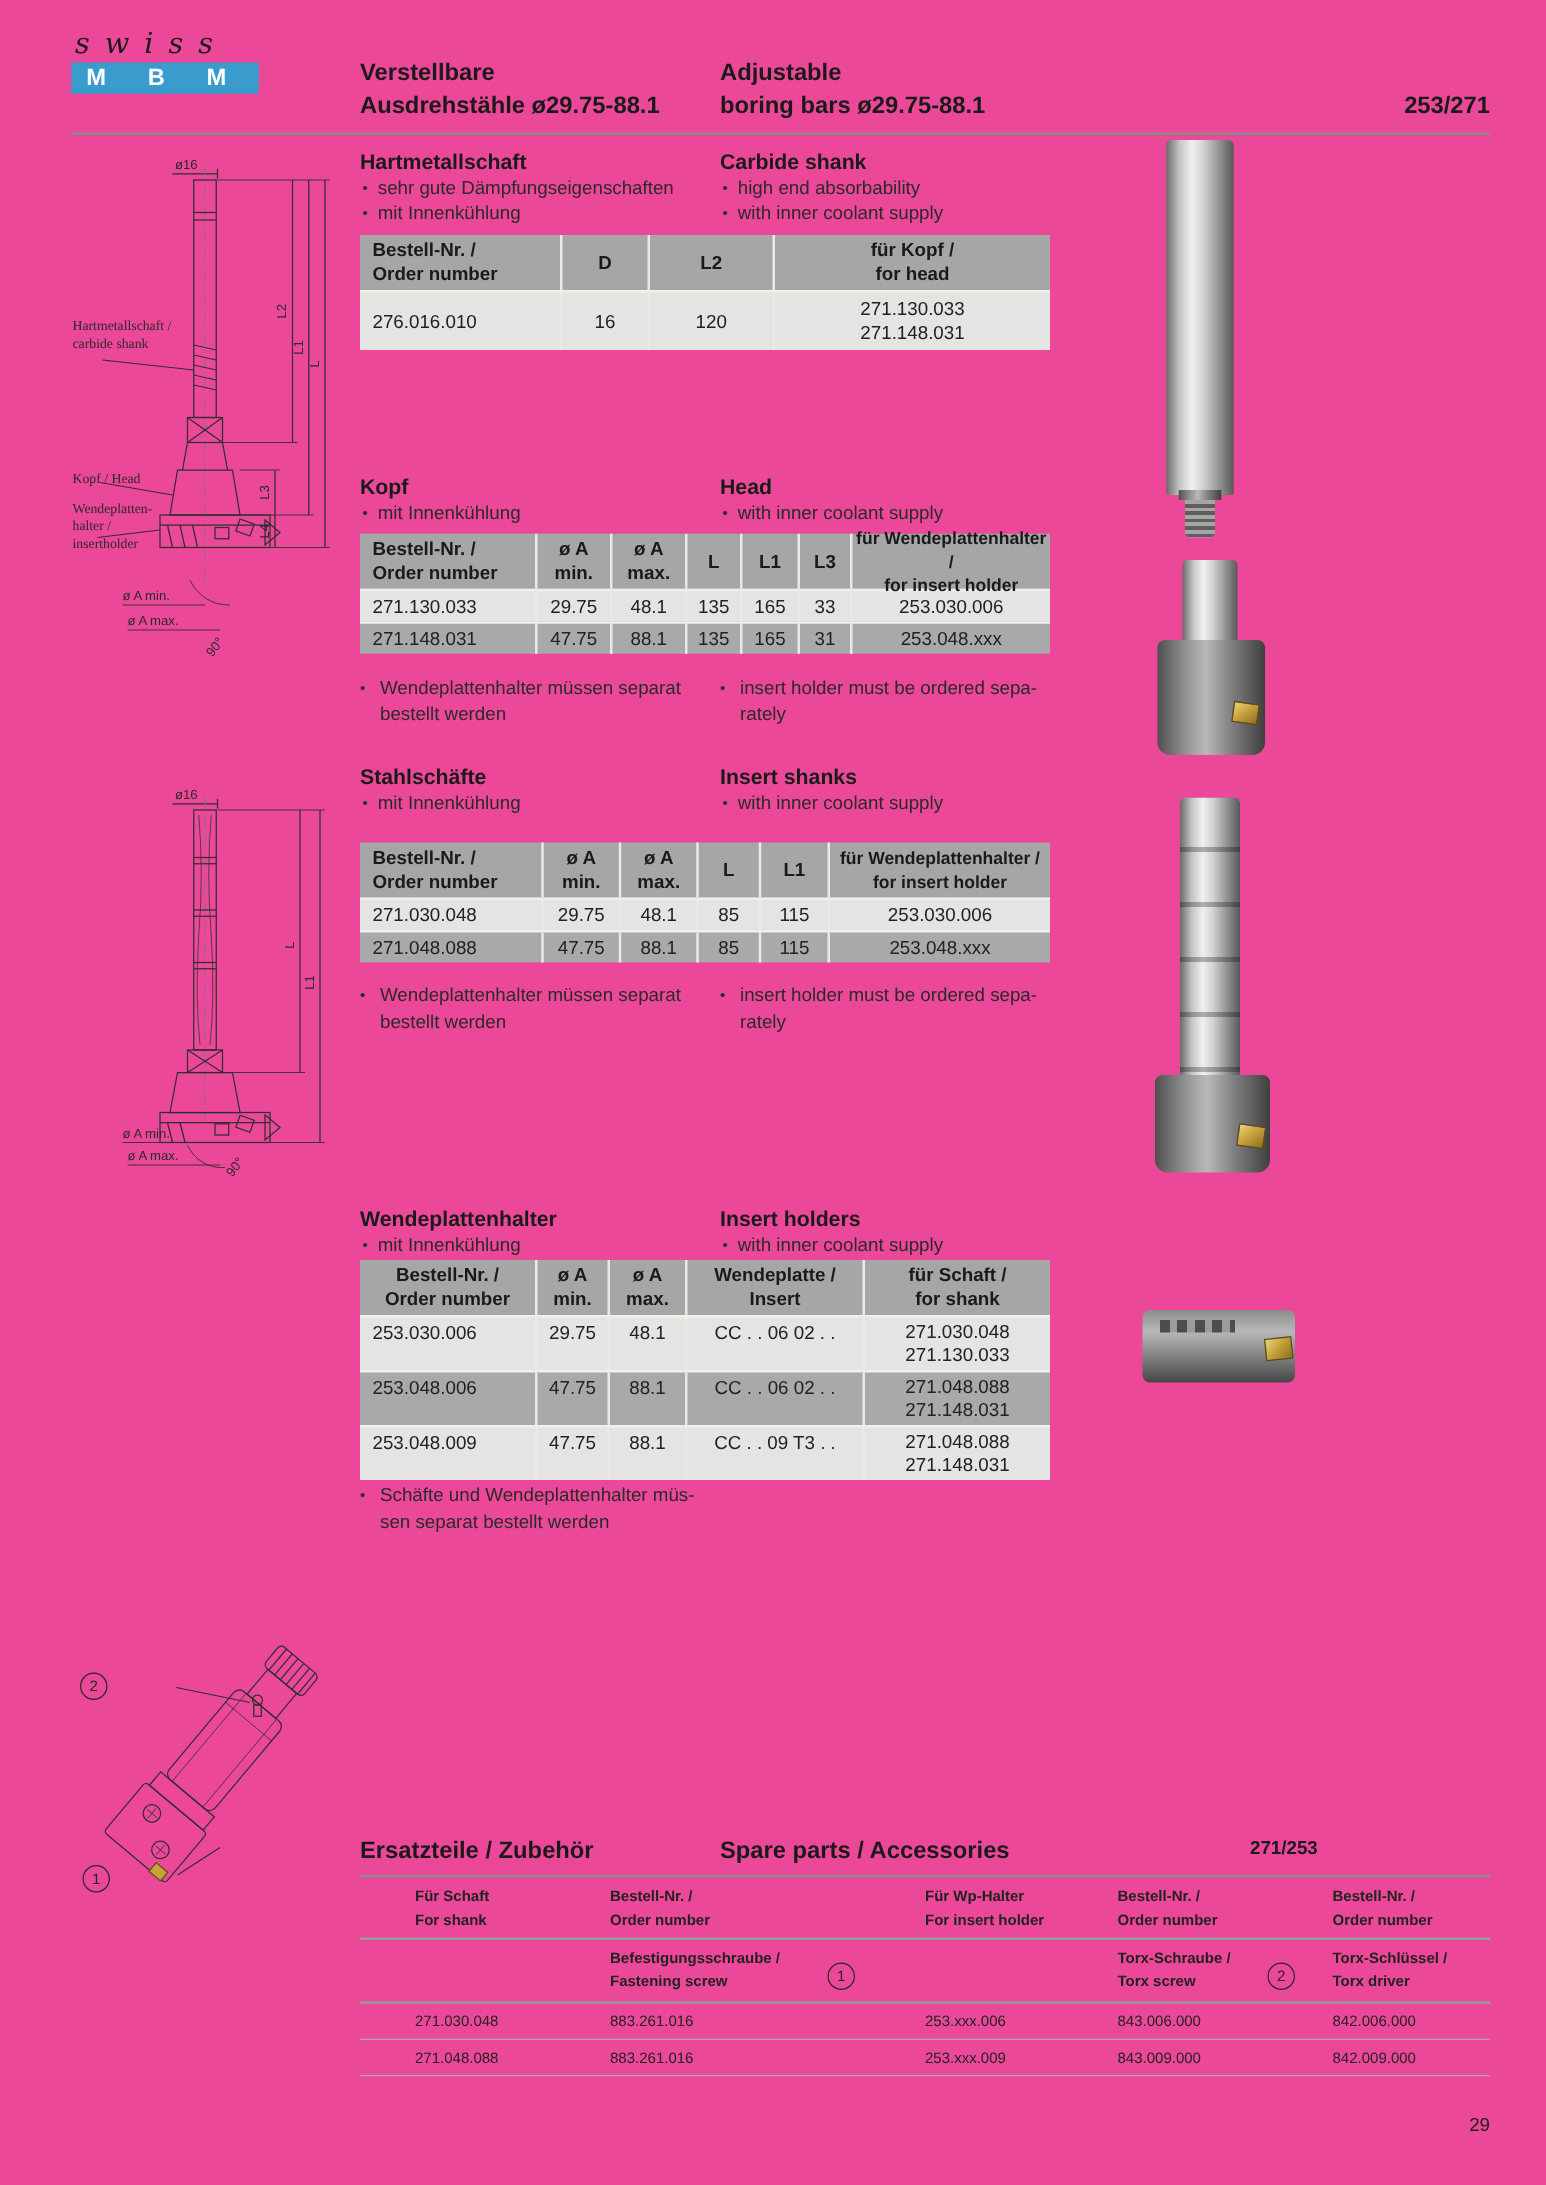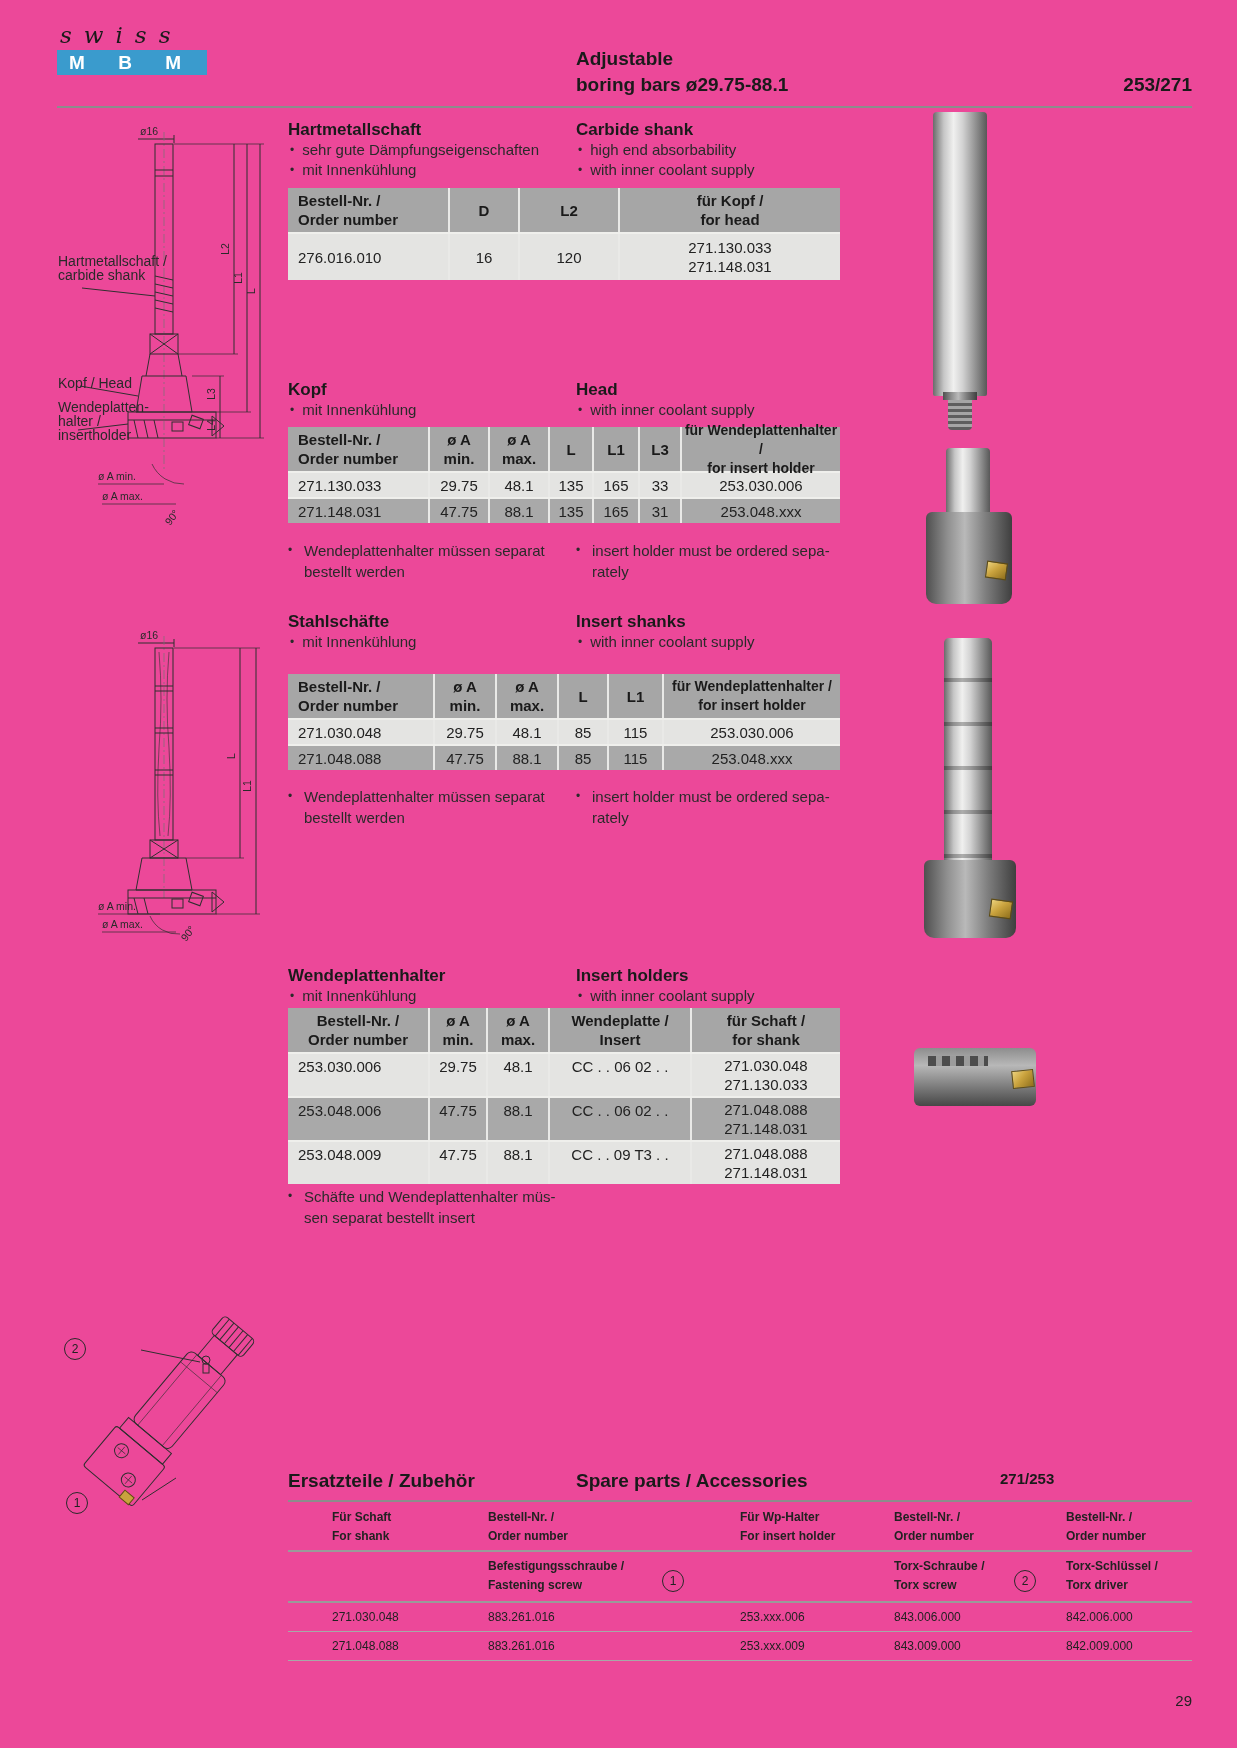--- a/index.html
+++ b/index.html
@@ -33,35 +33,37 @@
         box-sizing:border-box;line-height:19px;padding:2px 2px;}
   .cell + .cell{border-left:2px solid #e9e9e7;}
   .al{justify-content:flex-start;text-align:left;padding-left:10px;}
   .sm{font-size:14px;}
   
   .sp{position:absolute;font-size:12px;line-height:19px;white-space:pre-line;}
   .callout{position:absolute;width:22px;height:22px;border:1.4px solid #2a2a2a;border-radius:50%;
            display:flex;align-items:center;justify-content:center;font-size:12px;color:#222;box-sizing:border-box;}
   
   svg{overflow:visible;}
-  .dlabel{position:absolute;font-size:14px;line-height:14px;color:#2a2a2a;white-space:pre-line;}
+  .dlabel{position:absolute;font-size:11px;line-height:14px;color:#2a2a2a;white-space:pre-line;font-family:Liberation Serif, serif;}
   .svg-t{font-family:"Liberation Sans",sans-serif;font-size:10.5px;fill:#2a2a2a;stroke:none;}
   
   .metal-v{background:linear-gradient(90deg,#6b6b6b 0%,#c6c6c6 20%,#f0f0ef 38%,#d2d2d2 55%,#8e8e8e 80%,#585858 100%);}
   .metal-d{background:linear-gradient(90deg,#4f4f4f 0%,#8f8f8f 25%,#b9b9b9 45%,#7d7d7d 70%,#3f3f3f 100%);}
   .gold{background:linear-gradient(135deg,#ecd27c 0%,#c9a23d 45%,#8f6f1c 100%);border:1px solid #5f4c12;}
   .page-num{position:absolute;font-size:15px;color:#222;}
 </style>
 </head>
 <body>
 
 <div class="page">
 
   <div class="abs logo-script" style="left:60px;top:22px;">swiss</div>
   <div class="abs logo-box" style="left:57px;top:50px;width:150px;height:25px;">M B M</div>
+  <div class="abs h-title pre" style="left:288px;top:46px;">Verstellbare
+Ausdrehstähle ø29.75-88.1</div>
   <div class="abs h-title pre" style="left:576px;top:46px;">Adjustable
 boring bars ø29.75-88.1</div>
   <div class="abs h-title" style="left:1000px;top:72px;width:192px;text-align:right;">253/271</div>
   <div class="rule" style="left:57px;top:106px;width:1135px;height:2px;"></div>
 
   <svg class="abs" style="left:64px;top:124px;" width="205" height="410" viewBox="0 0 205 410">
     <g stroke="#2f2f2f" stroke-width="1" fill="none">
       <text class="svg-t" x="76" y="11">ø16</text>
       <line x1="74" y1="15" x2="110" y2="15"></line>
         <line x1="110" y1="11" x2="110" y2="19"></line>
@@ -325,21 +327,21 @@
       <div class="cell" style="width:58px;align-items:flex-start;padding-top:3px;">47.75</div>
       <div class="cell" style="width:62px;align-items:flex-start;padding-top:3px;">88.1</div>
       <div class="cell" style="width:142px;align-items:flex-start;padding-top:3px;">CC . . 09 T3 . .</div>
       <div class="cell pre" style="width:150px;">271.048.088
 271.148.031</div>
     </div>
   </div>
 
   <div class="note" style="left:288px;top:1186px;width:270px;">
       <span class="txt pre">Schäfte und Wendeplattenhalter müs-
-sen separat bestellt insert</span>
+sen separat bestellt werden</span>
     </div>
 
   <svg class="abs" style="left:56px;top:1294px;" width="225" height="240" viewBox="0 0 225 240">
     <g stroke="#2f2f2f" stroke-width="1" fill="none">
       <g transform="rotate(40 112 120)">
         <rect x="92" y="8" width="40" height="22" rx="4"></rect>
         <line x1="98" y1="8" x2="98" y2="30"></line>
           <line x1="104" y1="8" x2="104" y2="30"></line>
         <line x1="110" y1="8" x2="110" y2="30"></line>
           <line x1="116" y1="8" x2="116" y2="30"></line>

